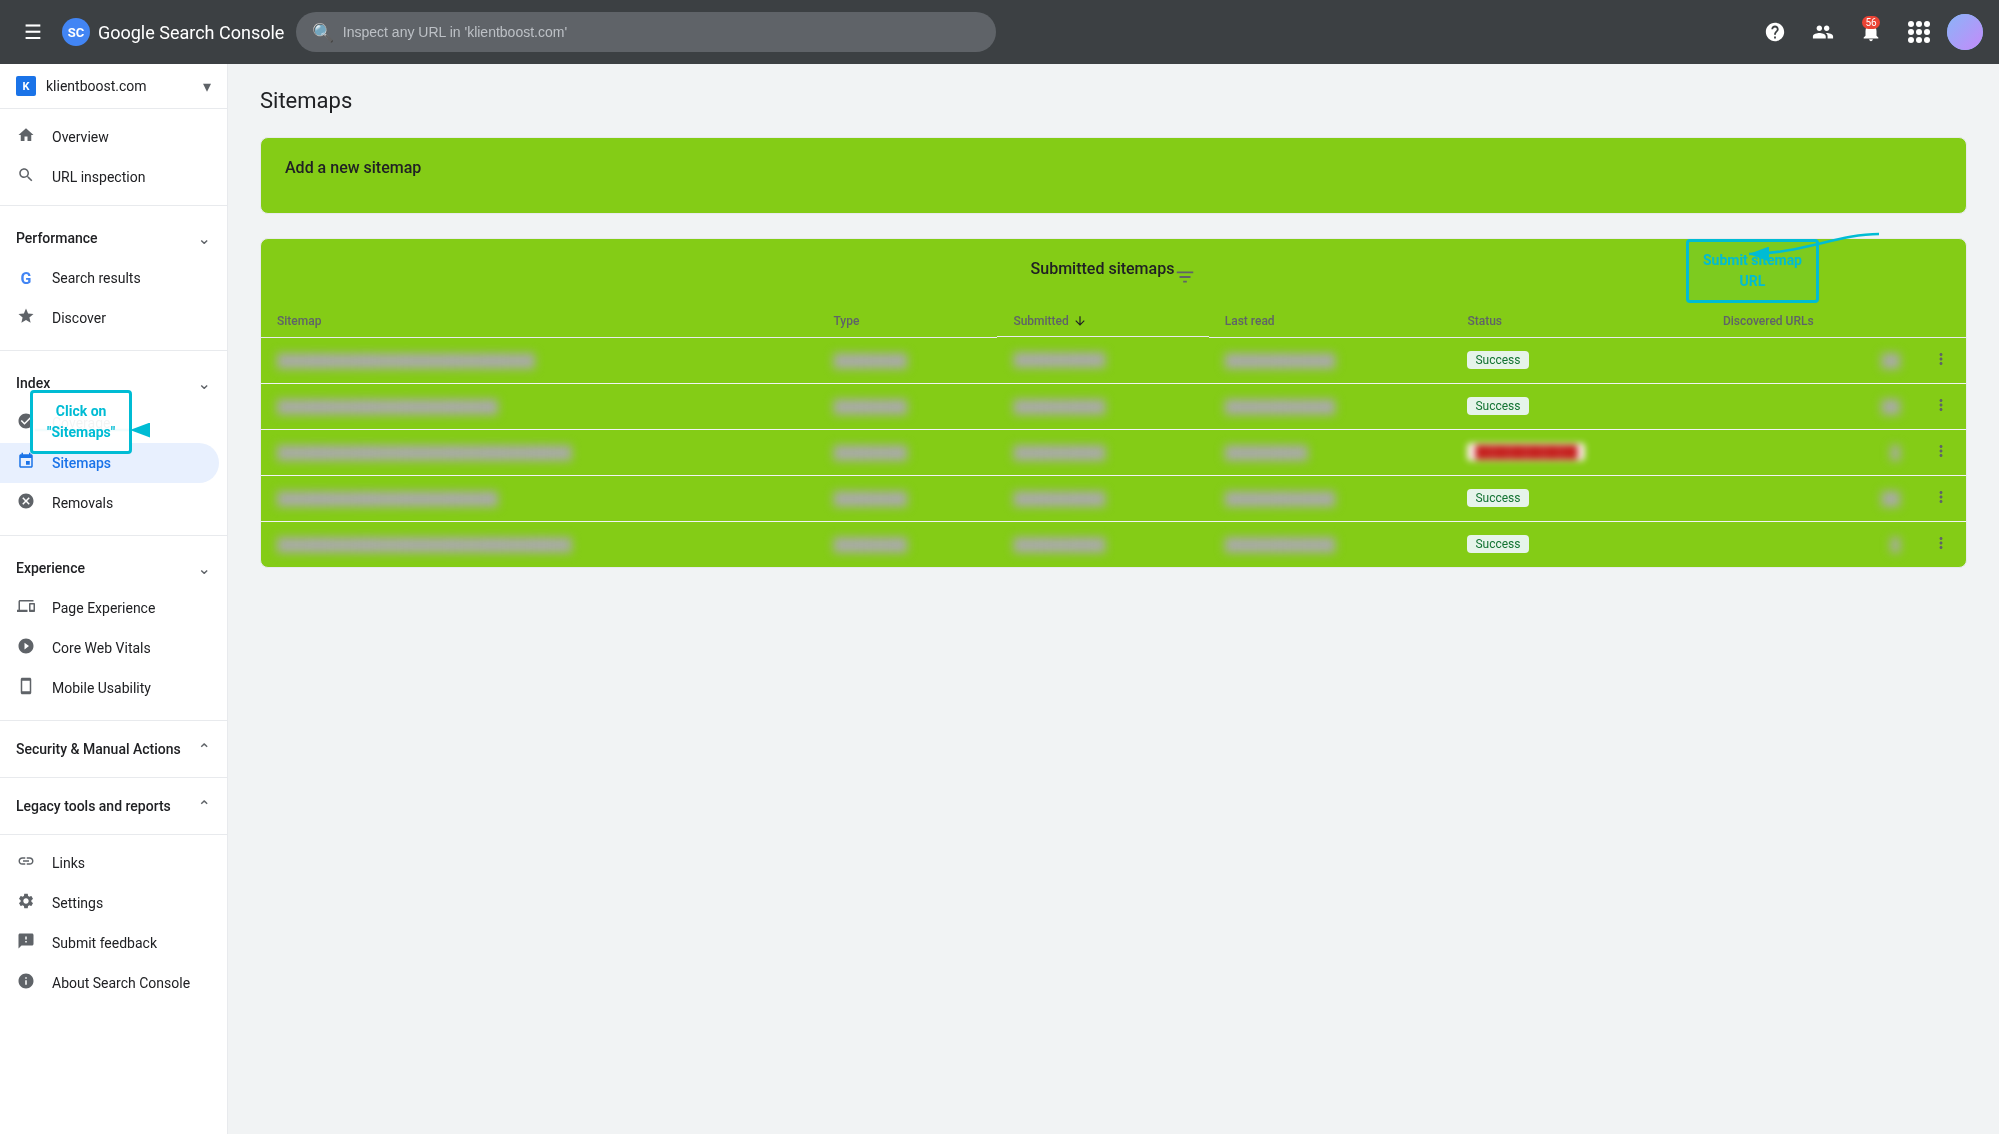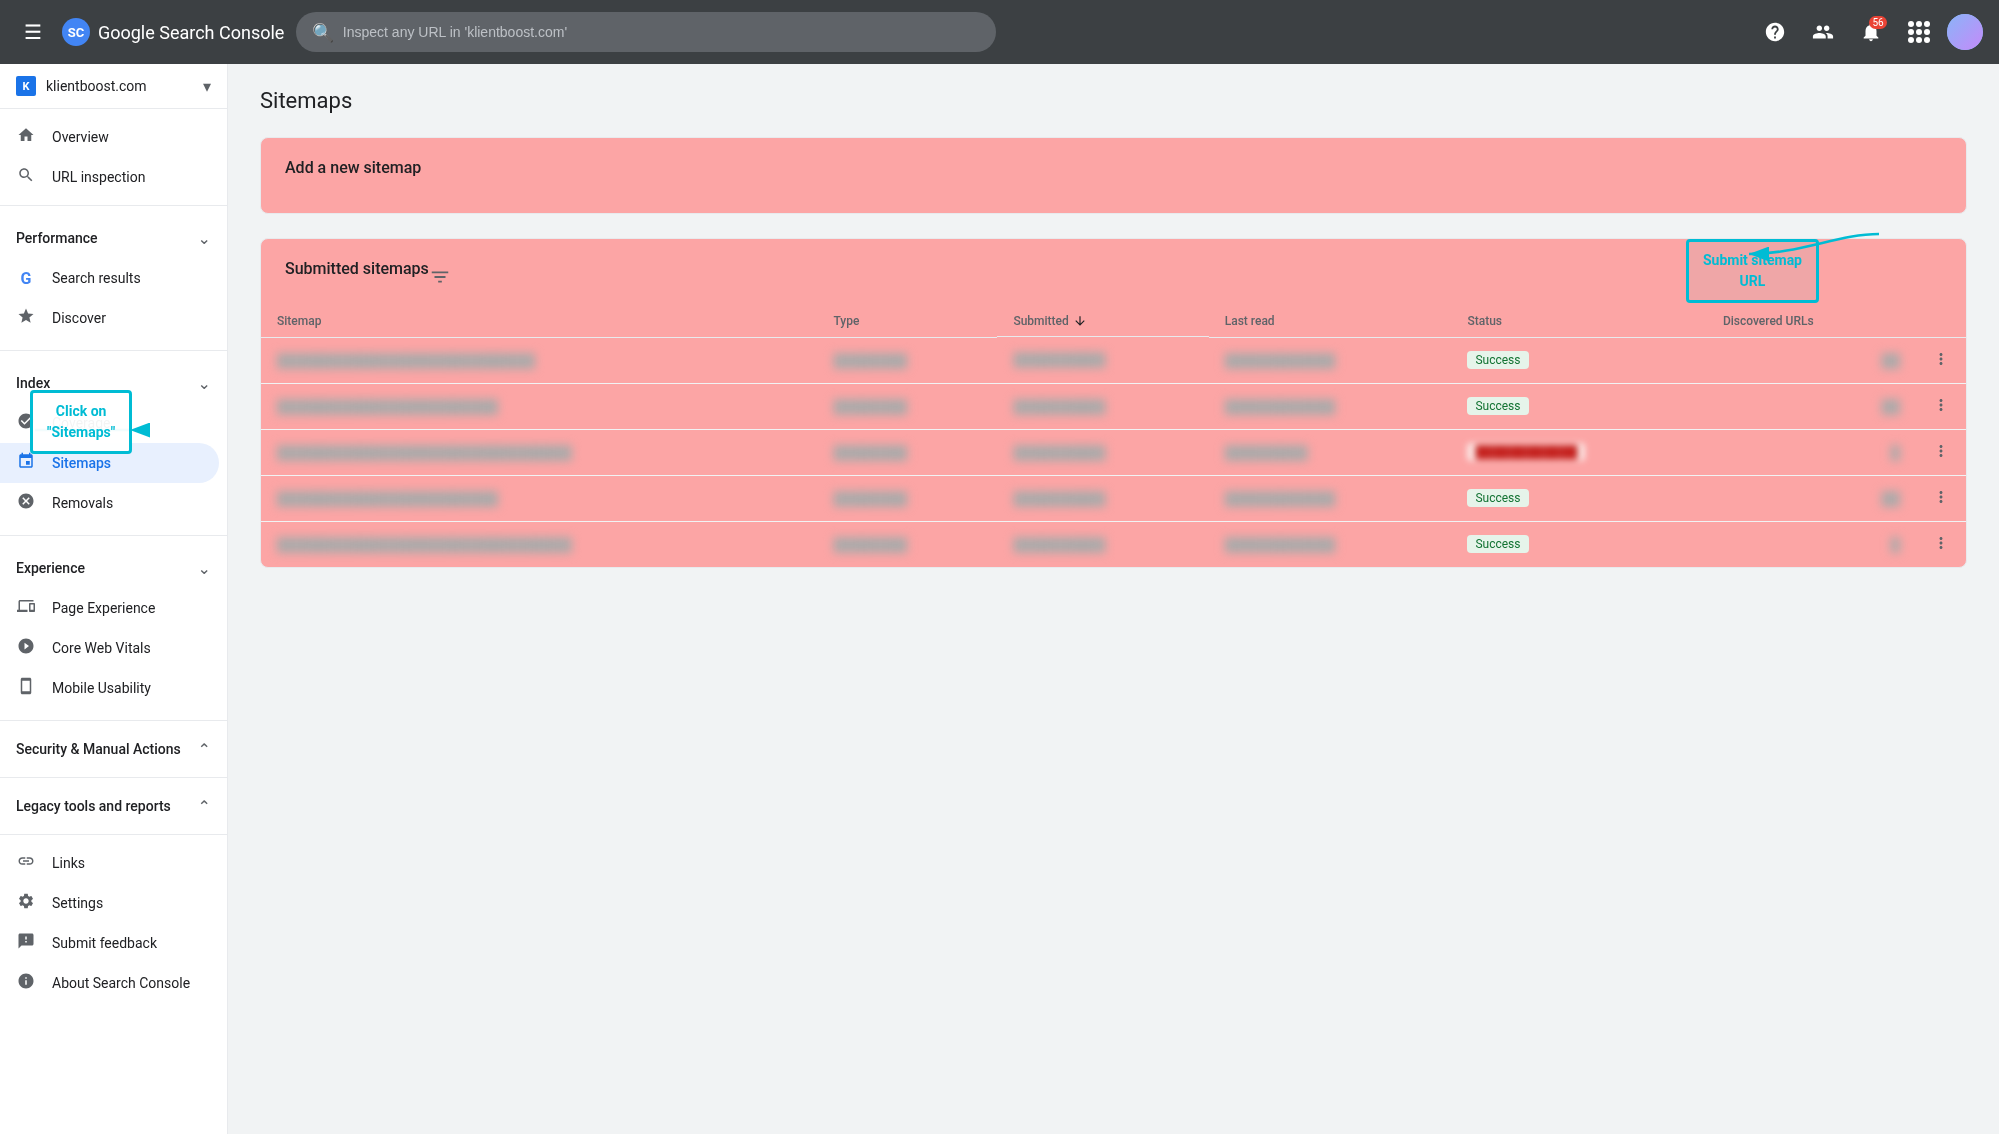--- a/index.html
+++ b/index.html
@@ -20,21 +20,21 @@
       background: transparent; border: none; outline: none; color: #fff; font-size: 14px; width: 100%;
     }
     .topbar-search input::placeholder { color: #bdc1c6; }
     .topbar-search-icon { color: #bdc1c6; font-size: 18px; }
     .topbar-actions { margin-left: auto; display: flex; align-items: center; gap: 8px; }
     .topbar-icon-btn {
       width: 40px; height: 40px; border-radius: 50%; display: flex; align-items: center; justify-content: center;
       color: #fff; cursor: pointer; font-size: 20px; position: relative;
     }
     .notification-badge {
-      position: absolute; top: 4px; right: 4px; background: #ea4335;
+      position: absolute; top: 4px; right: 11px; background: #ea4335;
       color: #fff; border-radius: 10px; font-size: 10px; padding: 1px 0;
       min-width: 18px; text-align: center;
     }
     .topbar-avatar {
       width: 36px; height: 36px; border-radius: 50%; background: #8ab4f8;
       display: flex; align-items: center; justify-content: center;
       color: #fff; font-size: 14px; font-weight: 500; cursor: pointer; overflow: hidden;
     }
     .avatar-img {
       width: 36px; height: 36px; border-radius: 50%; background: linear-gradient(135deg, #8ab4f8 0%, #c58af9 100%);
@@ -76,42 +76,42 @@
     }
     .nav-section-chevron { color: #5f6368; font-size: 16px; }
     .nav-divider { height: 1px; background: #e8eaed; margin: 8px 0; }
 
     
     .main { flex: 1; overflow-y: auto; padding: 24px 32px; position: relative; }
     .page-title { font-size: 22px; font-weight: 400; color: #202124; margin-bottom: 24px; }
 
     
     .card {
-      background: #fca5a5; border-radius: 8px; border: 1px solid #e8eaed;
+      background: #84cc16; border-radius: 8px; border: 1px solid #e8eaed;
       margin-bottom: 24px; overflow: hidden;
     }
     .card-section { padding: 20px 24px; }
     .card-title { font-size: 16px; font-weight: 500; color: #202124; margin-bottom: 16px; }
 
     
     .add-sitemap { display: flex; align-items: center; gap: 0; }
     .sitemap-input {
       flex: 1; border: none; border-bottom: 1px solid #dadce0; outline: none;
       font-size: 14px; color: #202124; padding: 8px 0; background: transparent;
     }
     .sitemap-input::placeholder { color: #80868b; }
     .submit-btn {
       background: transparent; border: none; cursor: pointer; padding: 8px 16px;
       color: #5f6368; font-size: 13px; font-weight: 500; letter-spacing: 0.5px;
       text-transform: uppercase;
     }
 
     
     .table-header {
-      display: flex; align-items: center; justify-content: flex-start;
+      display: flex; align-items: center; justify-content: center;
       padding: 20px 24px 12px;
     }
 
     .sitemaps-table { width: 100%; border-collapse: collapse; }
     .sitemaps-table th {
       padding: 8px 16px; text-align: left; font-size: 12px; color: #5f6368; font-weight: 500;
       border-bottom: 1px solid #e8eaed;
     }
     .sitemaps-table th.sortable { cursor: pointer; }
     .sitemaps-table td {

